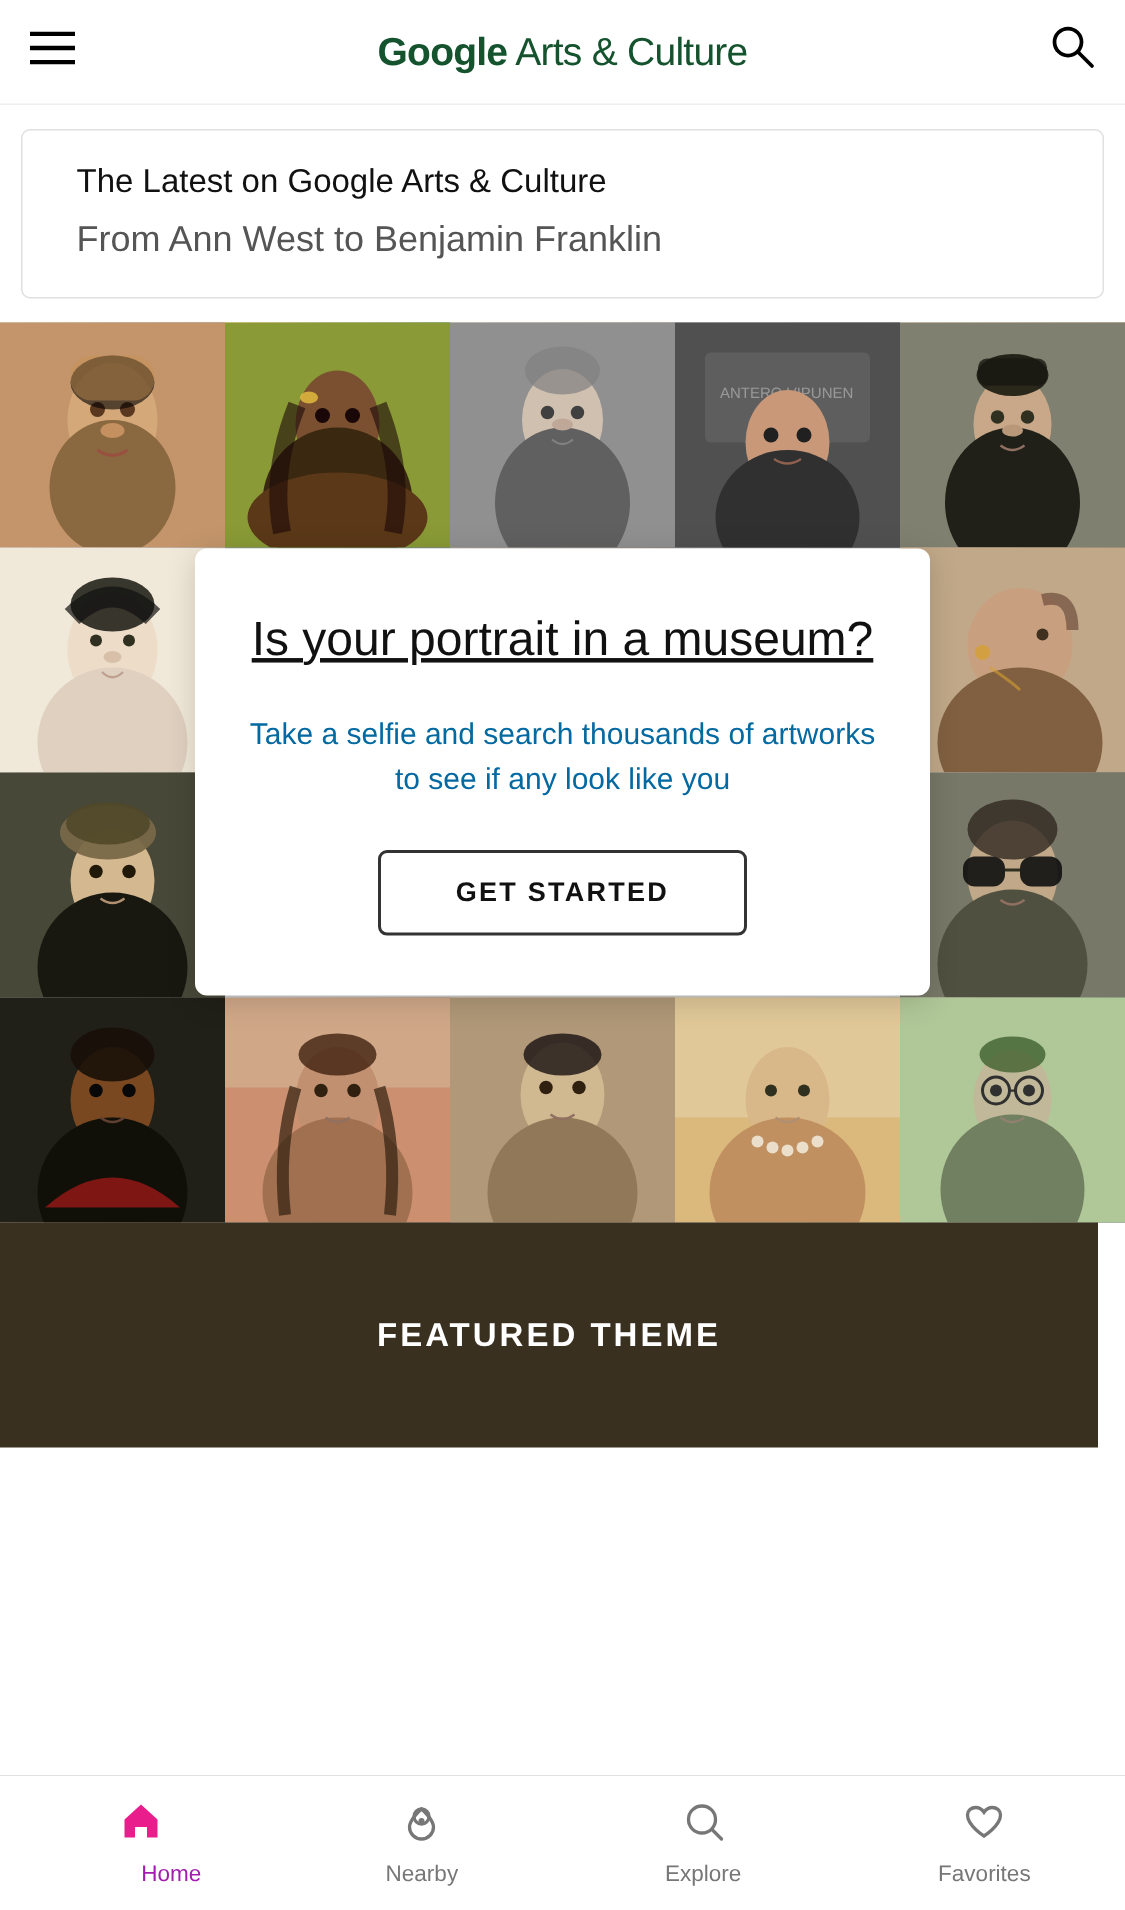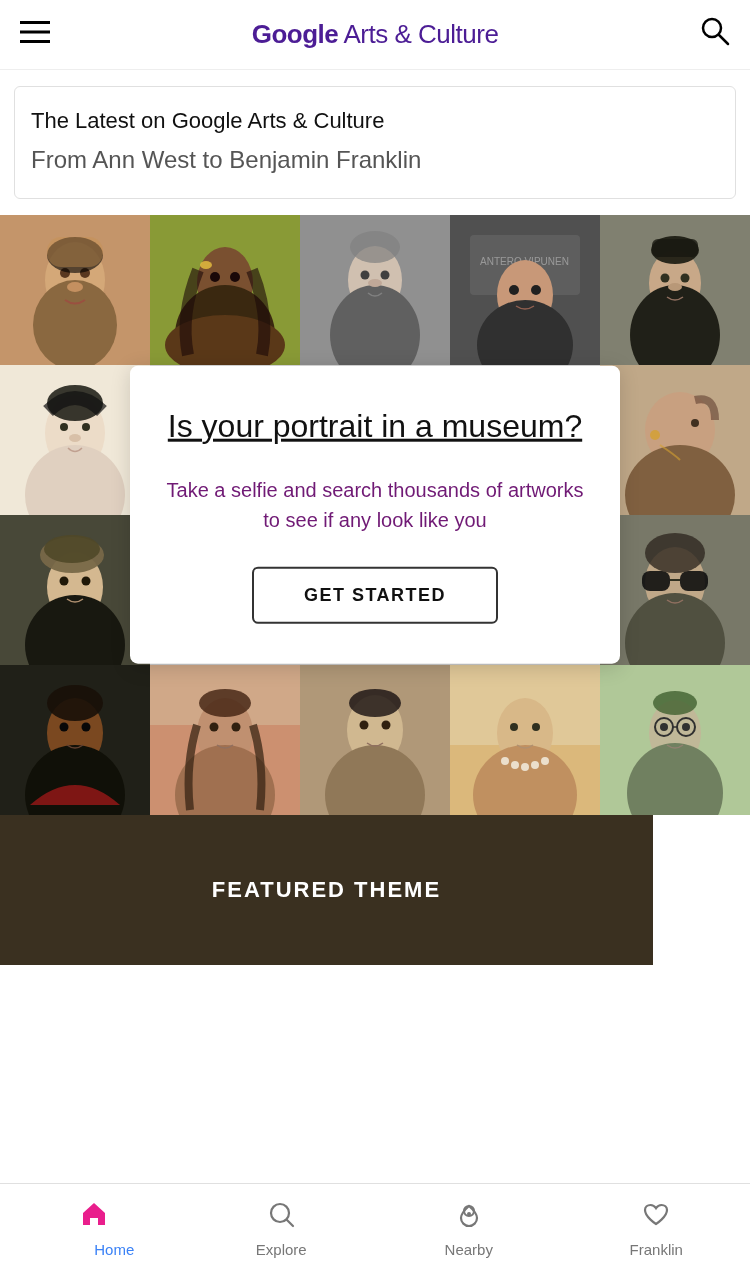--- a/index.html
+++ b/index.html
@@ -21,36 +21,36 @@
       padding: 0 20px;
       height: 70px;
       background: #fff;
       border-bottom: 1px solid #eee;
       position: relative;
       z-index: 10;
     }
     .header-title {
       font-size: 26px;
       font-weight: 400;
-      color: #4c1d95;
+      color: #14532d;
       letter-spacing: -0.5px;
     }
     .header-title span.bold { font-weight: 700; }
     .hamburger-icon, .search-icon-header {
       font-size: 26px;
       cursor: pointer;
       color: #000;
     }
 
     
     .news-card {
       margin: 16px 14px;
       border: 1px solid #e0e0e0;
       border-radius: 6px;
-      padding: 20px 16px 24px;
+      padding: 20px 36px 24px;
       background: #fff;
     }
     .news-title {
       font-size: 22px;
       font-weight: 500;
       color: #111;
       line-height: 1.3;
       margin-bottom: 10px;
     }
     .news-subtitle {
@@ -82,42 +82,42 @@
     .overlay-title {
       font-size: 32px;
       font-weight: 400;
       color: #111;
       line-height: 1.3;
       margin-bottom: 28px;
       text-decoration: underline;
     }
     .overlay-desc {
       font-size: 20px;
-      color: #701a75;
+      color: #0369a1;
       line-height: 1.5;
       margin-bottom: 32px;
     }
     .get-started-btn {
       display: inline-block;
       border: 2px solid #333;
       border-radius: 6px;
       padding: 16px 50px;
       font-size: 18px;
       font-weight: 700;
       letter-spacing: 1.5px;
       color: #111;
       background: #fff;
       cursor: pointer;
       text-transform: uppercase;
       text-align: center;
     }
 
     
     .featured-theme {
-      width: 653px;
+      width: 732px;
       height: 150px;
       background: #3a3020;
       display: flex;
       align-items: center;
       justify-content: center;
       position: relative;
     }
     .featured-theme-label {
       font-size: 22px;
       font-weight: 700;
@@ -150,21 +150,21 @@
     }
     .nav-icon {
       font-size: 28px;
       color: #777;
     }
     .nav-icon.active { color: #e91e8c; }
     .nav-label {
       font-size: 15px;
       color: #777;
     }
-    .nav-label.active { color: #3b82f6; margin-left: 41px; }
+    .nav-label.active { color: #a21caf; margin-left: 41px; }
     .grid-cell {
       width: 150px;
       height: 150px;
       overflow: hidden;
     }
 
     
     .c-vangogh { background: linear-gradient(135deg, #c4956a 0%, #8a6040 60%, #6a4830 100%); }
     .c-gauguin { background: linear-gradient(135deg, #d4a830 0%, #4a7820 50%, #2a5818 100%); }
     .c-bw-woman { background: linear-gradient(135deg, #a89888 0%, #786858 60%, #584838 100%); }
@@ -440,37 +440,37 @@
     <span class="nav-icon active">
       <svg width="28" height="28" viewBox="0 0 28 28" fill="none">
         <path d="M3 13L14 3L25 13V25H18V18H10V25H3V13Z" fill="#e91e8c"></path>
       </svg>
     </span>
     <span class="nav-label active">Home</span>
   </div>
   <div class="nav-item">
     <span class="nav-icon">
       <svg width="28" height="28" viewBox="0 0 28 28" fill="none">
-        <circle cx="13" cy="13" r="9" stroke="#777" stroke-width="2.2" fill="none"></circle>
-        <line x1="20" y1="20" x2="26" y2="26" stroke="#777" stroke-width="2.2" stroke-linecap="round"></line>
+        <circle cx="14" cy="11" r="5" stroke="#777" stroke-width="2.2" fill="none"></circle>
+        <path d="M14 6C14 6 6 13 6 18C6 22.4 9.6 26 14 26C18.4 26 22 22.4 22 18C22 13 14 6 14 6Z" stroke="#777" stroke-width="2.2" fill="none"></path>
+        <circle cx="14" cy="14" r="2" fill="#777"></circle>
       </svg>
     </span>
-    <span class="nav-label">Explore</span>
+    <span class="nav-label">Nearby</span>
   </div>
   <div class="nav-item">
     <span class="nav-icon">
       <svg width="28" height="28" viewBox="0 0 28 28" fill="none">
-        <circle cx="14" cy="11" r="5" stroke="#777" stroke-width="2.2" fill="none"></circle>
-        <path d="M14 6C14 6 6 13 6 18C6 22.4 9.6 26 14 26C18.4 26 22 22.4 22 18C22 13 14 6 14 6Z" stroke="#777" stroke-width="2.2" fill="none"></path>
-        <circle cx="14" cy="14" r="2" fill="#777"></circle>
+        <circle cx="13" cy="13" r="9" stroke="#777" stroke-width="2.2" fill="none"></circle>
+        <line x1="20" y1="20" x2="26" y2="26" stroke="#777" stroke-width="2.2" stroke-linecap="round"></line>
       </svg>
     </span>
-    <span class="nav-label">Nearby</span>
+    <span class="nav-label">Explore</span>
   </div>
   <div class="nav-item">
     <span class="nav-icon">
       <svg width="28" height="28" viewBox="0 0 28 28" fill="none">
         <path d="M14 24C14 24 3 17 3 10C3 7 5.5 5 8.5 5C10.8 5 12.8 6.4 14 8.2C15.2 6.4 17.2 5 19.5 5C22.5 5 25 7 25 10C25 17 14 24 14 24Z" stroke="#777" stroke-width="2.2" fill="none"></path>
       </svg>
     </span>
-    <span class="nav-label">Franklin</span>
+    <span class="nav-label">Favorites</span>
   </div>
 </div>
 
 </body></html>

